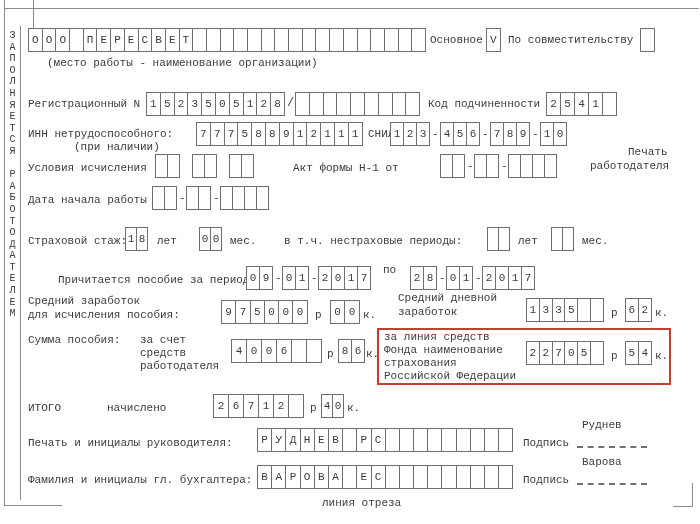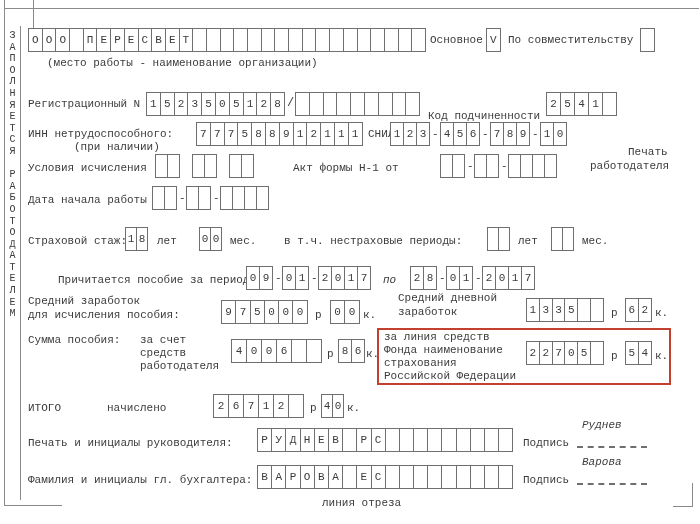--- a/index.html
+++ b/index.html
@@ -1,21 +1,21 @@
 <!DOCTYPE html>
 <html><head>
 <meta charset="utf-8">
 <style>
   html,body{margin:0;padding:0;}
   body{width:700px;height:524px;background:#ffffff;position:relative;overflow:hidden;
        font-family:"Liberation Mono","DejaVu Sans Mono",monospace;color:#3b3b3b;}
   .ln{position:absolute;background:#8a8a8a;}
   .lbl{position:absolute;font-size:11px;line-height:12px;color:#3b3b3b;white-space:pre;}
   .big{font-size:12px;}
-  .sig{font-style:italic;}
+  .sig{}
   .cells{position:absolute;display:inline-flex;border:1px solid #6f6f6f;height:22px;background:#fff;}
   .cell{width:var(--cw,12.7px);border-right:1px solid #6f6f6f;display:flex;align-items:center;
         justify-content:center;font-size:11px;color:#3b3b3b;}
   .cell:last-child{border-right:none;}
   .vcol{position:absolute;left:6px;top:30px;width:13px;text-align:center;}
   .vchar{height:11.6px;line-height:11.6px;font-size:10px;color:#3b3b3b;}
   .redbox{position:absolute;left:377px;top:328px;width:294px;height:57px;
           border:2px solid #c4402e;box-sizing:border-box;}
   .dashline{position:absolute;width:70px;border-top:2px dashed #6f6f6f;height:0;}
 </style>
@@ -117,21 +117,21 @@
     <span class="cell"></span>
     <span class="cell"></span>
     <span class="cell"></span>
     <span class="cell"></span>
     <span class="cell"></span>
     <span class="cell"></span>
     <span class="cell"></span>
     <span class="cell"></span>
     <span class="cell"></span>
   </div>
-<span class="lbl" style="left:428px;top:110px;">Код подчиненности</span>
+<span class="lbl" style="left:428px;top:98px;">Код подчиненности</span>
 <div class="cells" style="left:546px;top:92px;--cw:13px;">
     <span class="cell">2</span>
     <span class="cell">5</span>
     <span class="cell">4</span>
     <span class="cell">1</span>
     <span class="cell"></span>
   </div>
 
 <span class="lbl" style="left:28px;top:128px;">ИНН нетрудоспособного:</span>
 <span class="lbl" style="left:46px;top:141px;margin-left:28px;">(при наличии)</span>
@@ -257,21 +257,21 @@
     <span class="cell">0</span>
     <span class="cell">1</span>
   </div>
 <span class="lbl" style="left:311px;top:272px;">-</span>
 <div class="cells" style="left:318px;top:266px;--cw:12px;">
     <span class="cell">2</span>
     <span class="cell">0</span>
     <span class="cell">1</span>
     <span class="cell">7</span>
   </div>
-<span class="lbl" style="left:383px;top:274px;font-style:italic;">по</span>
+<span class="lbl" style="left:383px;top:264px;">по</span>
 <div class="cells" style="left:410px;top:266px;--cw:12px;">
     <span class="cell">2</span>
     <span class="cell">8</span>
   </div>
 <span class="lbl" style="left:439px;top:272px;">-</span>
 <div class="cells" style="left:446px;top:266px;--cw:12px;">
     <span class="cell">0</span>
     <span class="cell">1</span>
   </div>
 <span class="lbl" style="left:475px;top:272px;">-</span>

